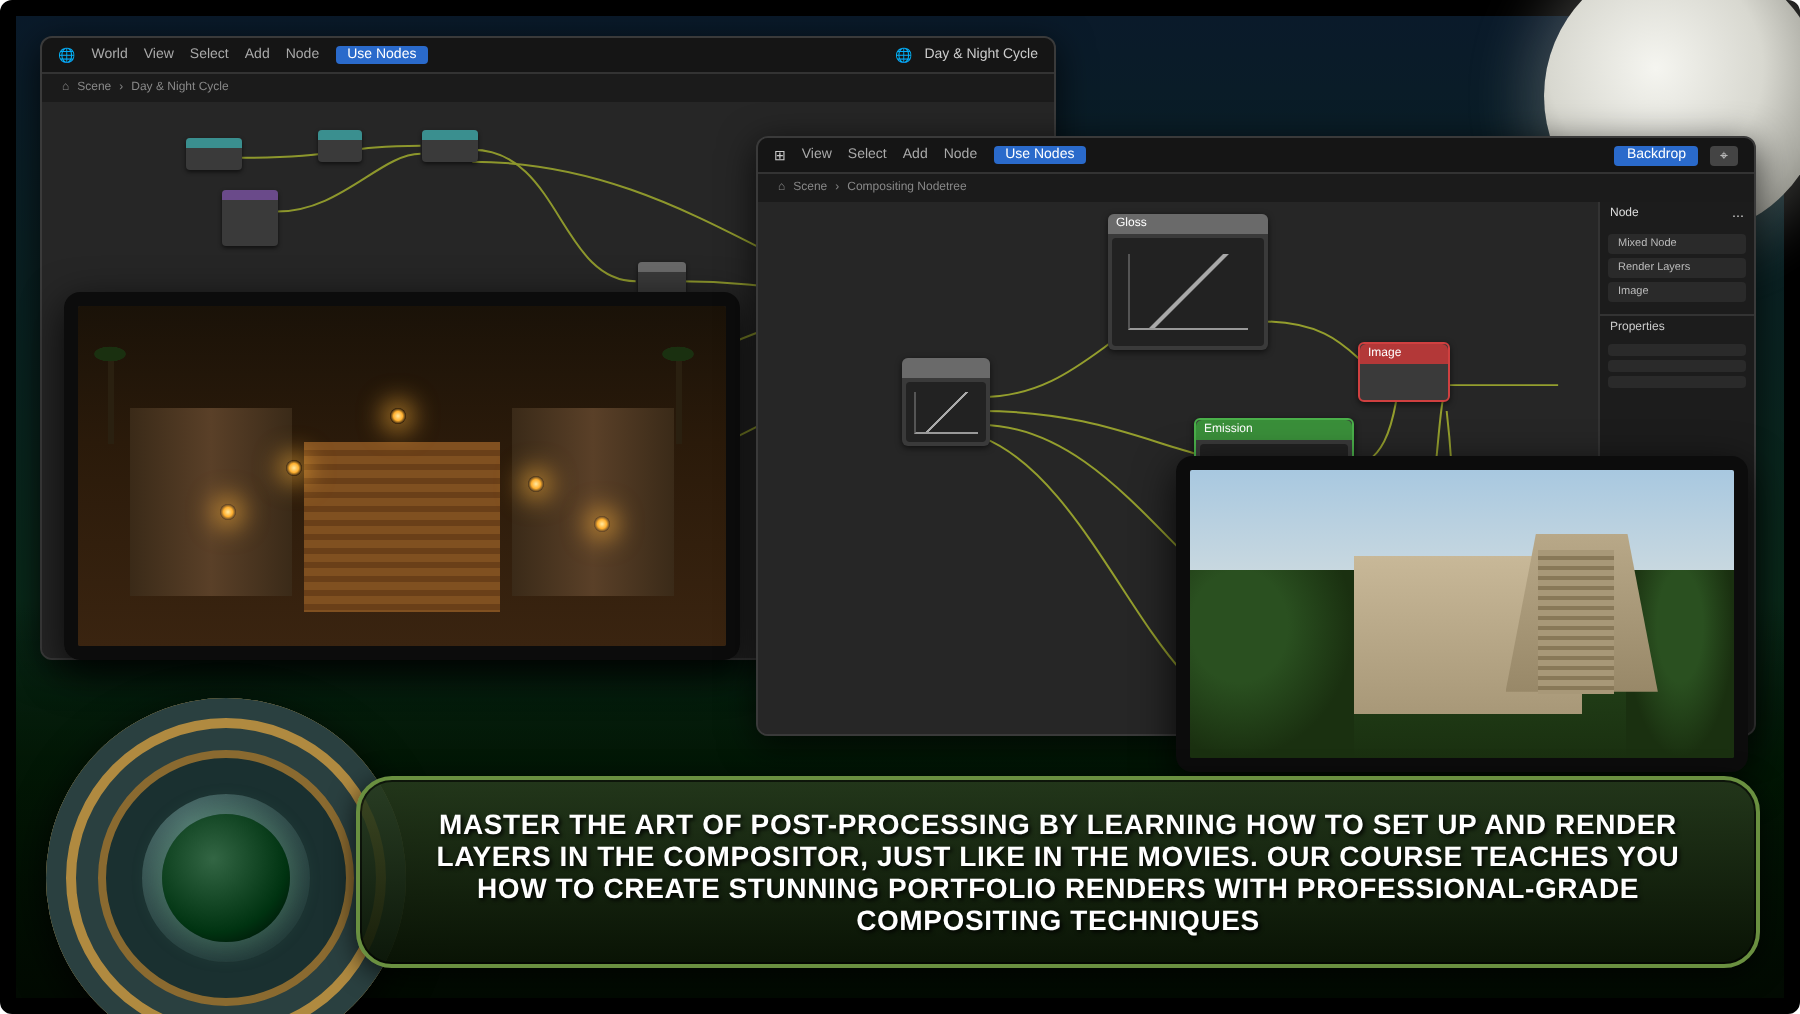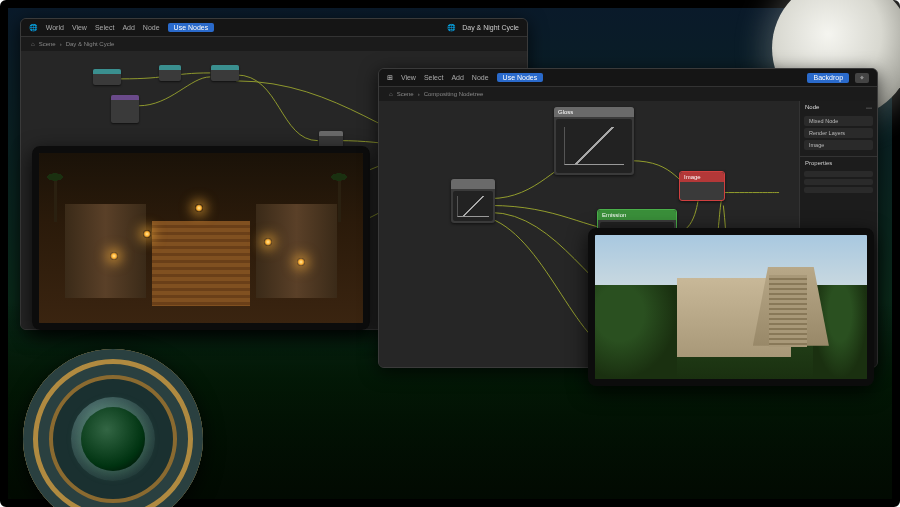--- a/index.html
+++ b/index.html
@@ -344,13 +344,14 @@
       <div class="jng-l"></div>
         <div class="jng-r"></div>
       <div class="temple"></div>
       <div class="pyr"></div>
       <div class="steps"></div>
     </div>
   </div>
 
   <div class="ring"></div>
 
+  <div class="banner">MASTER THE ART OF POST-PROCESSING BY LEARNING HOW TO SET UP AND RENDER LAYERS IN THE COMPOSITOR, JUST LIKE IN THE MOVIES. OUR COURSE TEACHES YOU HOW TO CREATE STUNNING PORTFOLIO RENDERS WITH PROFESSIONAL-GRADE COMPOSITING TECHNIQUES</div>
 </div>
 
 </body></html>

